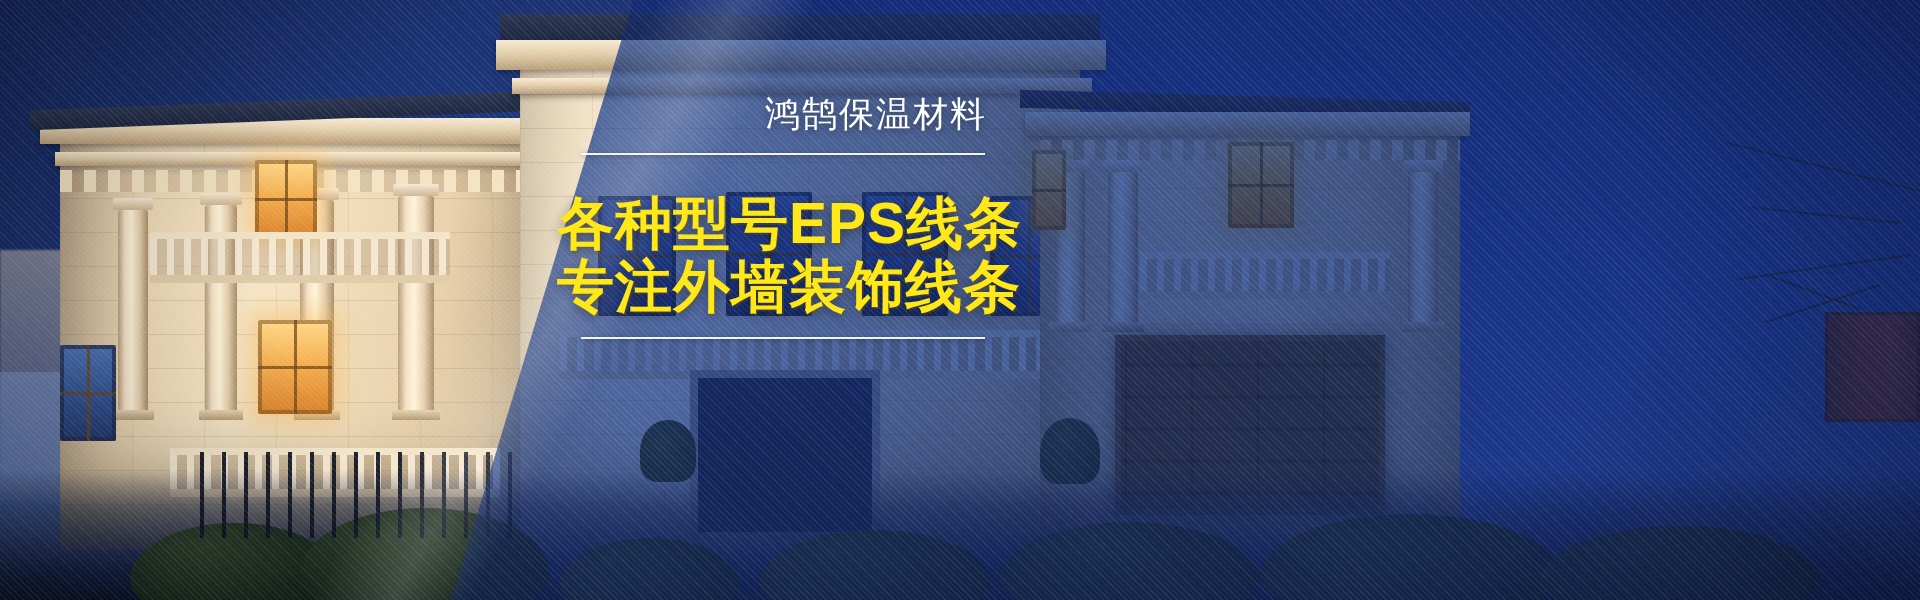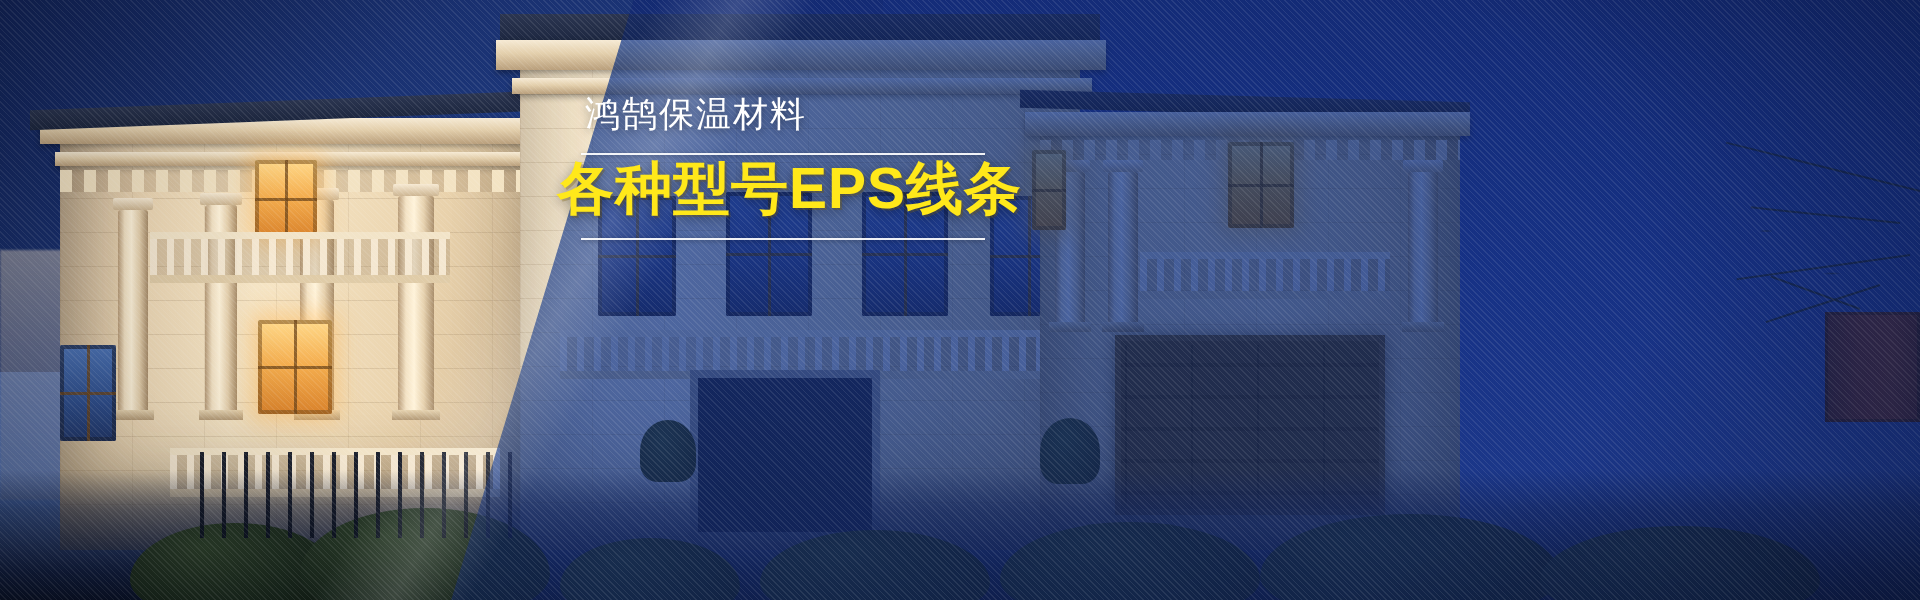--- a/index.html
+++ b/index.html
@@ -212,32 +212,33 @@
     width: 430px;
   }
   .brand {
     font-size: 35px;
     line-height: 1;
     color: #ffffff;
     letter-spacing: 2px;
     font-weight: 500;
     text-shadow: 0 2px 8px rgba(0,0,0,0.45);
     margin: 0 0 22px 28px;
+    text-align: right;
   }
   .rule {
     height: 2px;
     background: rgba(255,255,255,0.92);
     box-shadow: 0 1px 4px rgba(0,0,0,0.35);
     margin: 0;
   }
   .rule.top { width: 404px; margin-left: 24px; }
   .rule.bottom { width: 404px; margin: 20px 0 0 24px; }
 
   .headline {
-    margin: 4px 0 0 0;
+    margin: 39px 0 0 0;
   }
   .headline .hl {
     display: block;
     font-size: 57px;
     line-height: 1.04;
     font-weight: 700;
     color: #ffe81a;
     letter-spacing: 1px;
     white-space: nowrap;
     text-shadow:
@@ -391,19 +392,20 @@
   <div class="vignette"></div>
 
   <div class="copy">
 
     <div class="brand">鸿鹄保温材料</div>
 
     <div class="rule top"></div>
 
     <div class="headline">
       <span class="hl">各种型号EPS线条</span>
+      <span class="hl">专注外墙装饰线条</span>
     </div>
 
     <div class="rule bottom"></div>
 
   </div>
 
 </div>
 
 </body></html>

